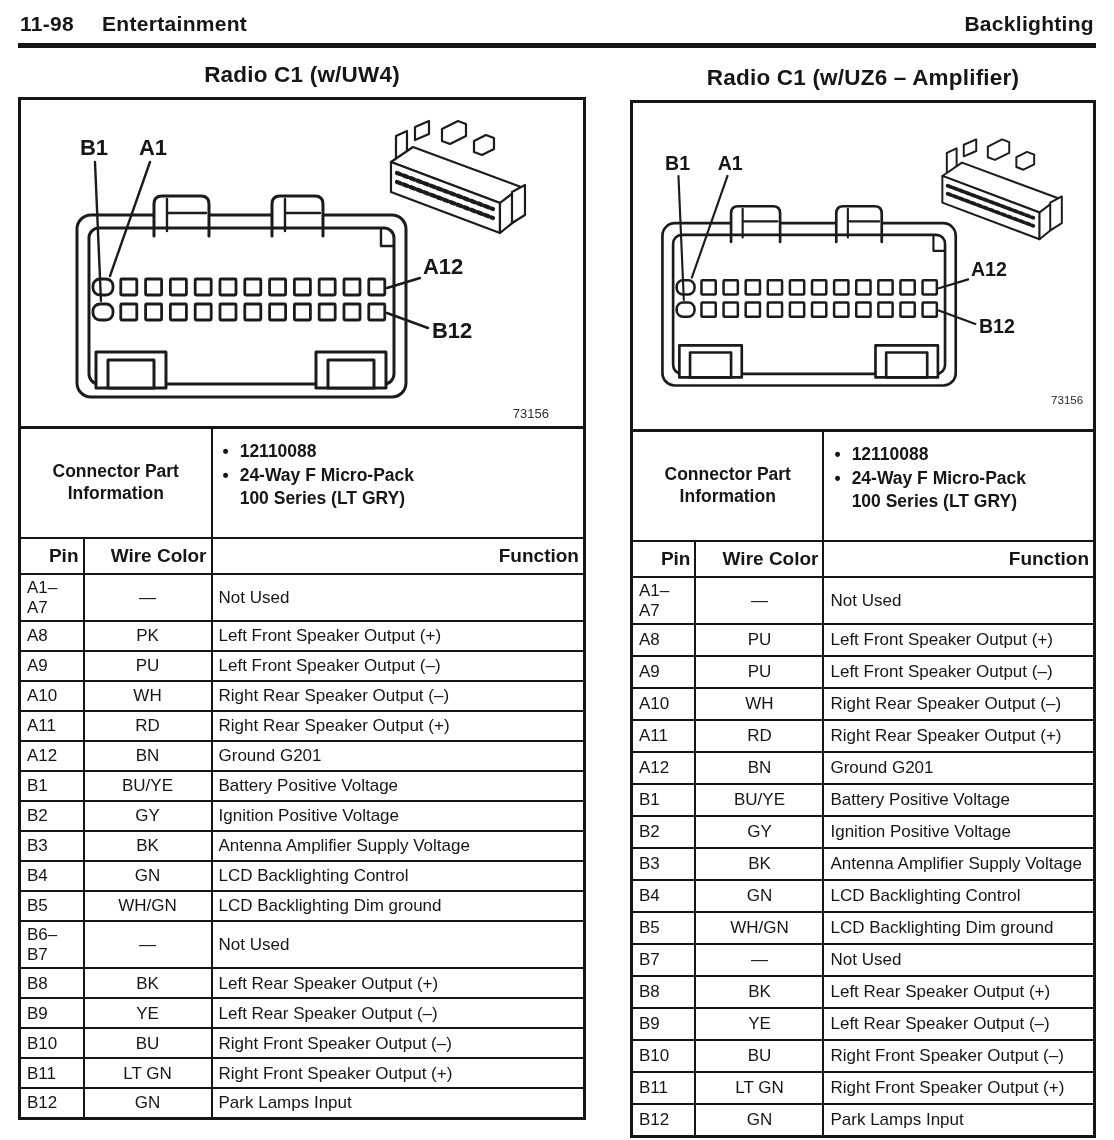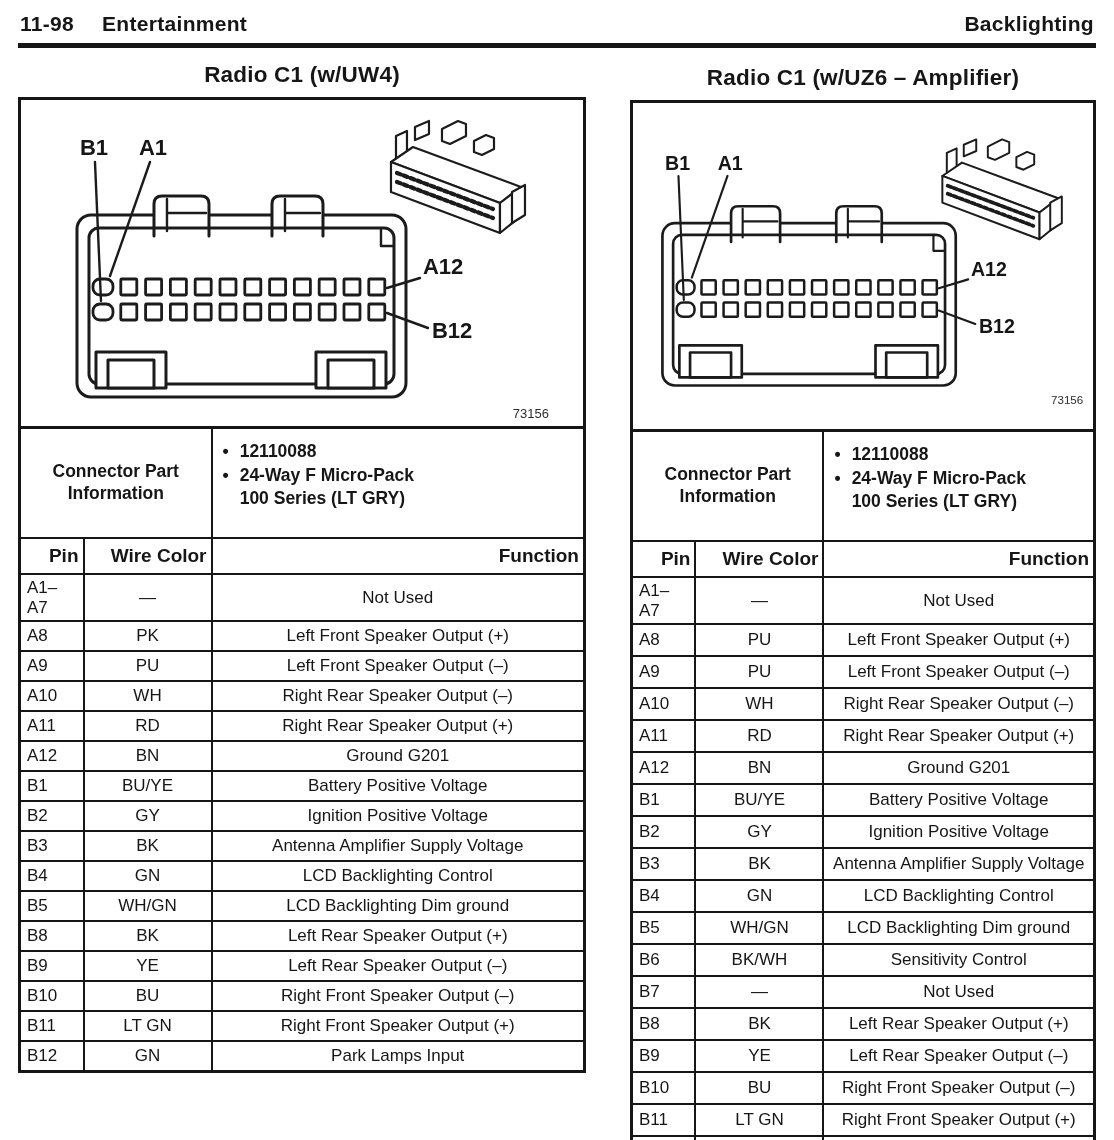--- a/index.html
+++ b/index.html
@@ -40,21 +40,21 @@
   .info-bullets { padding: 9px 6px 26px 10px; }
   .bullet-item { display: flex; gap: 11px; font-weight: bold; font-size: 17.5px;
                  line-height: 1.28; margin: 2px 0; }
   .bullet-item::before { content: "\2022"; font-weight: bold; }
   .bullet-text { white-space: pre-line; }
   .head-row th { font-size: 19px; font-weight: bold; text-align: right; padding: 6px 4px; }
   .data-row td { font-size: 17px; padding: 3px 6px; height: 30px; line-height: 1.15; }
   .col-right .data-row td { height: 32px; }
   .pin-cell  { text-align: left; white-space: pre-line; }
   .wire-cell { text-align: center; }
-  .func-cell { text-align: center; padding-left: 11px; }
+  .func-cell { text-align: left; padding-left: 11px; }
 </style>
 </head>
 <body>
 
 <div class="page">
 
   <header class="page-header">
     <span class="sec-num">11-98</span>
     <span class="sec-title">Entertainment</span>
     <span class="spacer"></span>
@@ -223,20 +223,26 @@
               <td class="wire-cell">GN</td>
               <td class="func-cell">LCD Backlighting Control</td>
             </tr>
 
             <tr class="data-row">
               <td class="pin-cell">B5</td>
               <td class="wire-cell">WH/GN</td>
               <td class="func-cell">LCD Backlighting Dim ground</td>
             </tr>
 
+            <tr class="data-row">
+              <td class="pin-cell">B6–
+B7</td>
+              <td class="wire-cell">—</td>
+              <td class="func-cell">Not Used</td>
+            </tr>
 
             <tr class="data-row">
               <td class="pin-cell">B8</td>
               <td class="wire-cell">BK</td>
               <td class="func-cell">Left Rear Speaker Output (+)</td>
             </tr>
 
             <tr class="data-row">
               <td class="pin-cell">B9</td>
               <td class="wire-cell">YE</td>
@@ -423,25 +429,20 @@
               <td class="wire-cell">GN</td>
               <td class="func-cell">LCD Backlighting Control</td>
             </tr>
 
             <tr class="data-row">
               <td class="pin-cell">B5</td>
               <td class="wire-cell">WH/GN</td>
               <td class="func-cell">LCD Backlighting Dim ground</td>
             </tr>
 
-            <tr class="data-row">
-              <td class="pin-cell">B6</td>
-              <td class="wire-cell">BK/WH</td>
-              <td class="func-cell">Sensitivity Control</td>
-            </tr>
 
             <tr class="data-row">
               <td class="pin-cell">B7</td>
               <td class="wire-cell">—</td>
               <td class="func-cell">Not Used</td>
             </tr>
 
             <tr class="data-row">
               <td class="pin-cell">B8</td>
               <td class="wire-cell">BK</td>

